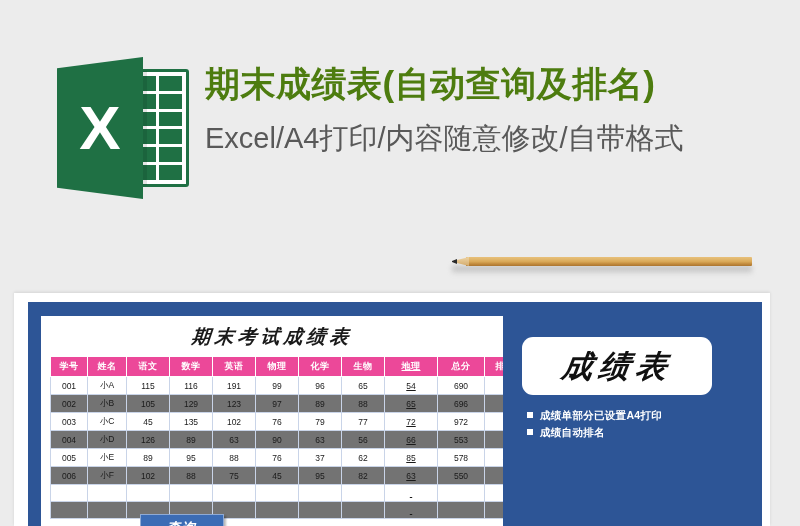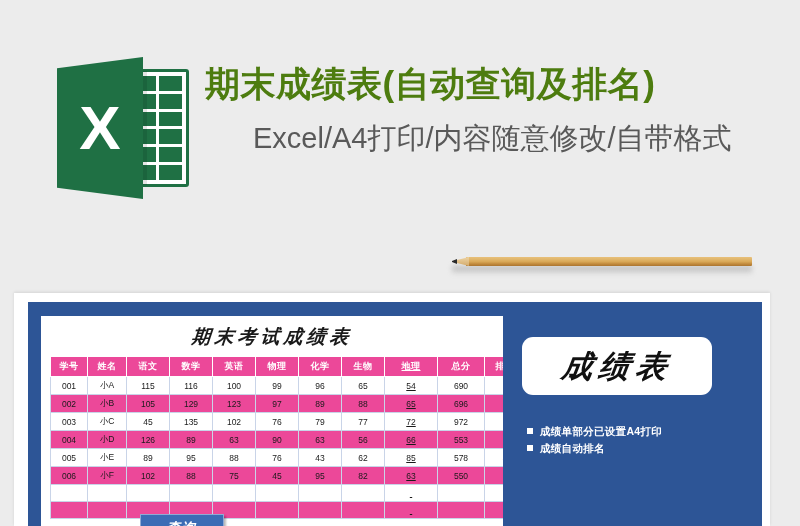--- a/index.html
+++ b/index.html
@@ -61,21 +61,20 @@
     white-space:nowrap;
     line-height:1.25;
   }
   #sub-title{
     color:#595959;
     font-size:29px;
     margin-top:15px;
     white-space:nowrap;
     letter-spacing:0px;
     line-height:1.2;
-    margin-left:48px;
   }
 
   
   #pencil{
     position:absolute;left:452px;top:256px;width:300px;height:14px;
   }
   #pencil-shadow{
     position:absolute;left:0;top:10px;width:300px;height:9px;
     background:linear-gradient(180deg,rgba(110,110,110,.45),rgba(110,110,110,0));
     filter:blur(2.5px);
@@ -137,21 +136,21 @@
     letter-spacing:0.5px;
   }
   #grade-table td{
     font-size:8.5px;
     color:#1a1a1a;
     height:15px;
     border:1px solid #c9d4e8;
     text-align:center;
     font-family:"Liberation Sans",sans-serif;
   }
-  #grade-table tr.alt td{background:#ec4899;}
+  #grade-table tr.alt td{background:#737373;}
   #grade-table tr.blank td{height:14px;}
   .col-id{width:34px;}
   .col-name{width:36px;margin-top:45px;}
   .col-sub{width:40px;}
   .col-geo{width:50px;text-decoration:underline;}
   .col-total{width:44px;}
   .col-rank{width:38px;}
 
   #query-button{
     position:absolute;left:99px;top:198px;width:82px;height:26px;
@@ -177,21 +176,21 @@
   }
   #brand-text{
     font-family:"Liberation Serif","DejaVu Serif",serif;
     font-size:31px;font-weight:bold;font-style:italic;
     color:#111111;
     letter-spacing:6px;
     transform:skewX(-8deg);
     line-height:1;
   }
   #feature-list{
-    position:absolute;left:15px;top:110px;width:220px;
+    position:absolute;left:15px;top:94px;width:220px;
     list-style:none;margin:0;padding:0;
   }
   #feature-list li{
     display:flex;align-items:center;
     color:#ffffff;
     font-size:10.5px;font-weight:bold;
     line-height:1;
     margin-bottom:6px;
     letter-spacing:0.3px;
   }
@@ -261,21 +260,21 @@
         <th class="col-total">总分</th>
         <th class="col-rank">排名</th>
       </tr>
     </thead>
     <tbody id="grade-body">
         <tr>
           <td class="col-id">001</td>
           <td class="col-name">小A</td>
           <td class="col-sub">115</td>
           <td class="col-sub">116</td>
-          <td class="col-sub">100</td>
+          <td class="col-sub">191</td>
           <td class="col-sub">99</td>
           <td class="col-sub">96</td>
           <td class="col-sub">65</td>
           <td class="col-geo">54</td>
           <td class="col-total">690</td>
           <td class="col-rank">2</td>
         </tr>
         <tr class="alt">
           <td class="col-id">002</td>
           <td class="col-name">小B</td>
@@ -315,21 +314,21 @@
           <td class="col-total">553</td>
           <td class="col-rank">5</td>
         </tr>
         <tr>
           <td class="col-id">005</td>
           <td class="col-name">小E</td>
           <td class="col-sub">89</td>
           <td class="col-sub">95</td>
           <td class="col-sub">88</td>
           <td class="col-sub">76</td>
-          <td class="col-sub">43</td>
+          <td class="col-sub">37</td>
           <td class="col-sub">62</td>
           <td class="col-geo">85</td>
           <td class="col-total">578</td>
           <td class="col-rank">4</td>
         </tr>
         <tr class="alt">
           <td class="col-id">006</td>
           <td class="col-name">小F</td>
           <td class="col-sub">102</td>
           <td class="col-sub">88</td>

